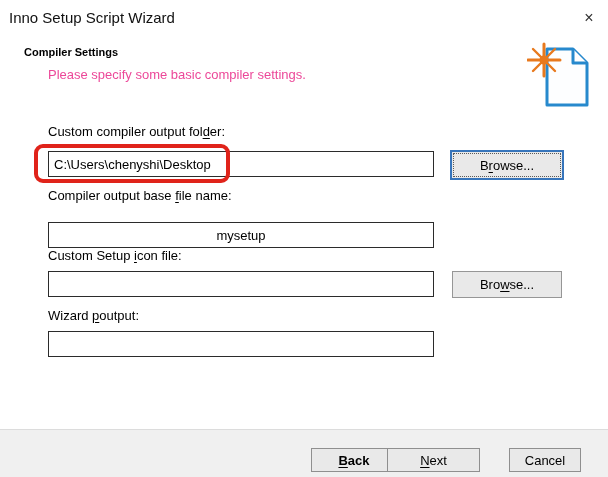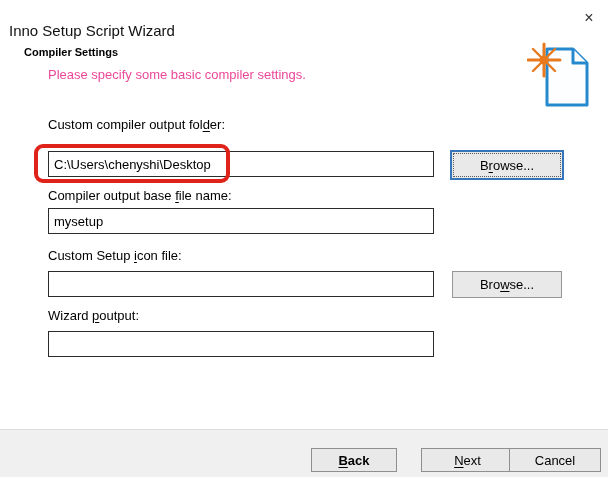--- a/index.html
+++ b/index.html
@@ -5,21 +5,21 @@
   html,body{margin:0;padding:0;}
   body{
     width:608px;height:477px;position:relative;overflow:hidden;
     background:#ffffff;
     font-family:"Liberation Sans", sans-serif;
     color:#1a1a1a;
     -webkit-font-smoothing:antialiased;
   }
   
   .titlebar{position:absolute;left:0;top:0;width:608px;height:34px;background:#ffffff;}
-  .title-text{position:absolute;left:9px;top:9px;font-size:15px;color:#111;margin-top:13px;}
+  .title-text{position:absolute;left:9px;top:9px;font-size:15px;color:#111;}
   .close-btn{
     position:absolute;right:6px;top:6px;width:26px;height:24px;
     display:flex;align-items:center;justify-content:center;
     font-size:16px;color:#333;cursor:default;background:transparent;border:none;
   }
   
   .hdr-title{position:absolute;left:24px;top:46px;font-size:11px;font-weight:bold;color:#000;}
   .hdr-sub{position:absolute;left:48px;top:67px;font-size:13px;color:#ec4899;}
   .wizard-icon{position:absolute;left:527px;top:38px;width:64px;height:70px;}
   
@@ -57,22 +57,22 @@
     position:absolute;left:0;top:429px;width:608px;height:48px;
     background:#f0f0f0;border-top:1px solid #dcdcdc;box-sizing:border-box;
   }
   .nav-btn{
     position:absolute;top:448px;height:24px;box-sizing:border-box;
     background:#e9e9e9;border:1px solid #8f8f8f;
     font-family:"Liberation Sans", sans-serif;font-size:13px;color:#000;
     display:flex;align-items:center;justify-content:center;cursor:default;
   }
   .btn-back{left:311px;width:86px;font-weight:bold;}
-  .btn-next{left:421px;width:93px;}
-  .btn-cancel{left:509px;width:92px;}
+  .btn-next{left:387px;width:93px;}
+  .btn-cancel{left:509px;width:72px;}
 </style>
 </head>
 <body>
 
 <div class="titlebar">
   <div class="title-text">Inno Setup Script Wizard</div>
   <button class="close-btn">×</button>
 </div>
 
 <div class="hdr-title">Compiler Settings</div>
@@ -83,31 +83,31 @@
   <path d="M46 11 L46 25 L60 25" fill="#ffffff" stroke="#2789cd" stroke-width="3" stroke-linejoin="round"></path>
   <g stroke="#e8791d" stroke-linecap="round">
     <line x1="17" y1="6" x2="17" y2="38" stroke-width="3"></line>
     <line x1="1" y1="22" x2="33" y2="22" stroke-width="3"></line>
     <line x1="6" y1="11" x2="28" y2="33" stroke-width="2.4"></line>
     <line x1="28" y1="11" x2="6" y2="33" stroke-width="2.4"></line>
   </g>
   <circle cx="17" cy="22" r="4.5" fill="#e8791d"></circle>
 </svg>
 
-<div class="fld-label" style="top:117px"><span>Custom compiler output fol</span><span class="mn">d</span><span>er:</span></div>
+<div class="fld-label" style="top:124px"><span>Custom compiler output fol</span><span class="mn">d</span><span>er:</span></div>
 <input class="txt" style="top: 151px;" type="text" value="C:\Users\chenyshi\Desktop">
 <button class="browse focused" style="top:150px">
   <span class="focus-rect">
       <span><span>B</span><span class="mn">r</span><span>owse...</span></span>
     </span>
 </button>
 <div class="annotation"></div>
 
 <div class="fld-label" style="top:188px"><span>Compiler output base </span><span class="mn">f</span><span>ile name:</span></div>
-<input class="txt" style="top: 208px;" type="text" value="mysetup">
+<input class="txt" style="top: 222px; text-align: center;" type="text" value="mysetup">
 
 <div class="fld-label" style="top:248px"><span>Custom Setup </span><span class="mn">i</span><span>con file:</span></div>
 <input class="txt" style="top: 271px;" type="text" value="">
 <button class="browse" style="top:271px"><span>Bro</span><span class="mn">w</span><span>se...</span></button>
 
 <div class="fld-label" style="top:308px"><span>Wizard </span><span class="mn">p</span><span>output:</span></div>
 <input class="txt" style="top: 331px;" type="text" value="">
 
 <div class="footer"></div>
 <button class="nav-btn btn-back">

